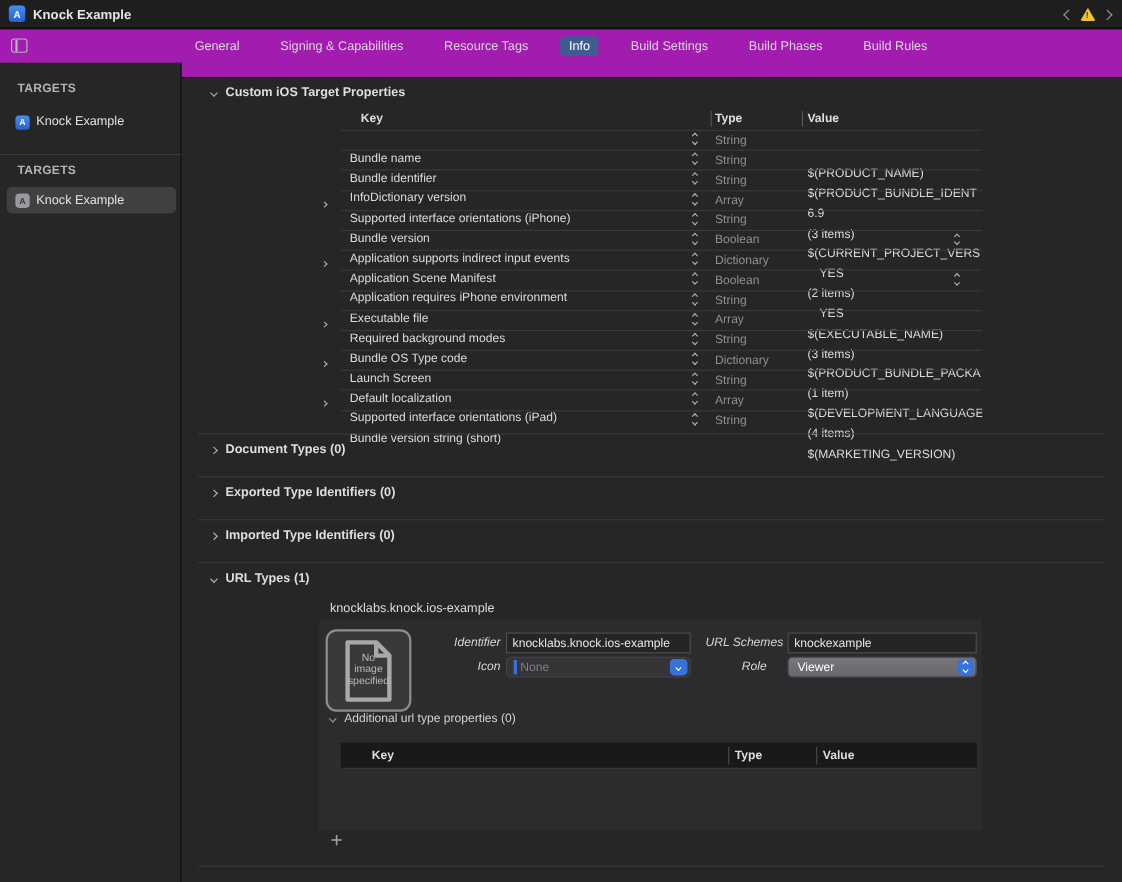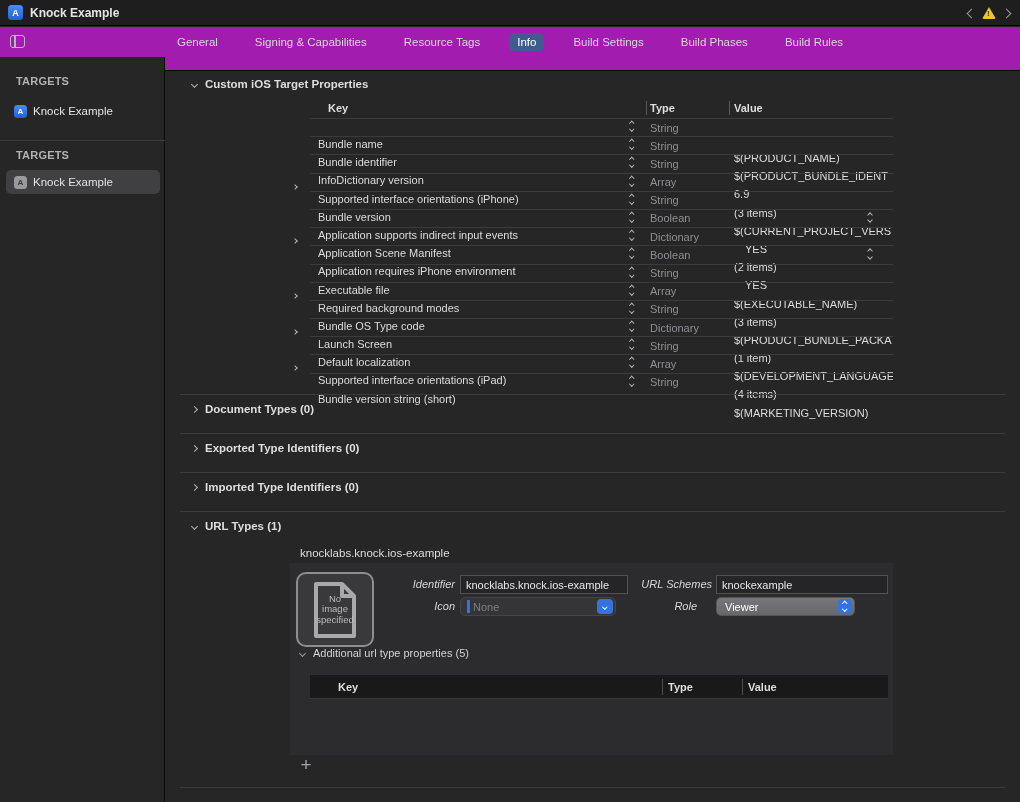--- a/index.html
+++ b/index.html
@@ -336,43 +336,43 @@
         <div>No</div>
         <div>image</div>
         <div>specified</div>
       </div>
     </div>
 
     <div class="flbl" style="right:438px; top:15px">Identifier</div>
     <input class="field" style="left: 170px; top: 12px; width: 168px;" value="knocklabs.knock.ios-example">
 
     <div class="flbl" style="right:438px; top:37px">Icon</div>
-    <div class="combo" style="left:170px; top:34px; width:156px">
+    <div class="combo" style="left:170px; top:34px; width:168px">
       <div class="caret"></div>
       <div class="ph">None</div>
       <div class="dbtn">
           <span class="chev d white"></span>
         </div>
     </div>
 
     <div class="flbl" style="right:181px; top:15px">URL Schemes</div>
     <input class="field" style="left: 426px; top: 12px; width: 172px;" value="knockexample">
 
     <div class="flbl" style="right:196px; top:37px">Role</div>
-    <div class="popup" style="left:426px; top:34px; width:139px">
+    <div class="popup" style="left:426px; top:34px; width:172px">
       <div class="sel">Viewer</div>
       <div class="pbtn">
         <span class="chev u white"></span>
           <span class="chev d white"></span>
       </div>
     </div>
 
     <div class="add-head">
       <span class="chev big d" style="border-color:#9a9a9e"></span>
-      <span>Additional url type properties (5)</span>
+      <span>Additional url type properties (0)</span>
     </div>
 
     <div class="atable">
       <div class="ahead">
         <span class="a-key">Key</span>
         <div class="vsep" style="left:352px"></div>
         <span class="a-type">Type</span>
         <div class="vsep" style="left:432px"></div>
         <span class="a-val">Value</span>
       </div>

